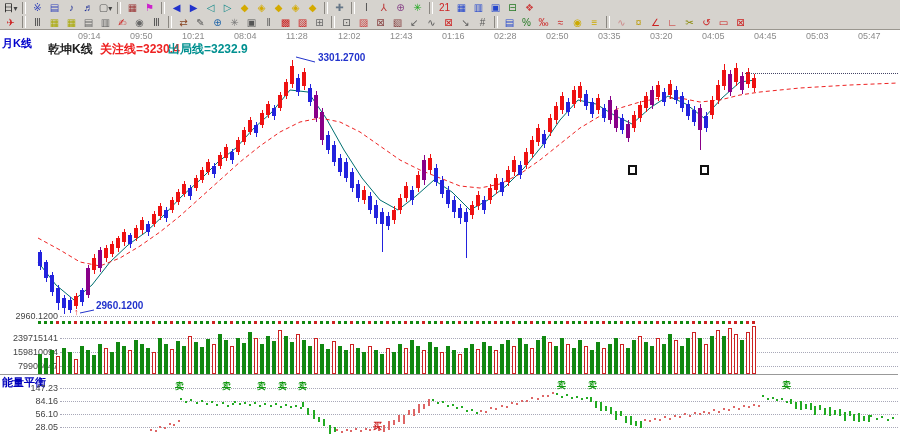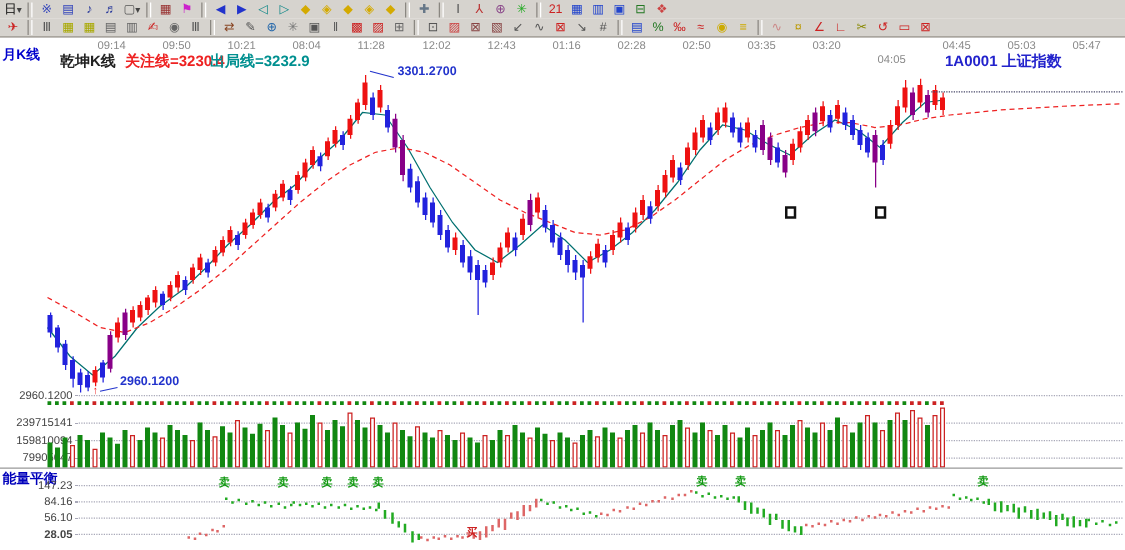--- a/index.html
+++ b/index.html
@@ -107,60 +107,59 @@
       <div class="icon" style="color: rgb(136, 136, 0);">✂</div>
       <div class="icon" style="color: rgb(204, 34, 34);">↺</div>
       <div class="icon" style="color: rgb(204, 34, 34);">▭</div>
       <div class="icon" style="color: rgb(204, 34, 34);">⊠</div>
     </div>
   <div id="layer">
     <span class="abs hdr" style="left:2px;top:36px;color:#0000cc;font-size:11px;">月K线</span>
     <span class="abs hdr" style="left:48px;top:41px;color:#222222;">乾坤K线</span>
     <span class="abs hdr" style="left:100px;top:41px;color:#ee2222;">关注线=3230.4</span>
     <span class="abs hdr" style="left:168px;top:41px;color:#009090;">出局线=3232.9</span>
-    <span class="abs hdr" style="left:756px;top:41px;color:#2222cc;">1A0001 上证指数</span>
     <span class="abs hdr" style="left:2px;top:375px;color:#0000bb;font-size:11px;">能量平衡</span>
     <svg id="lines" width="900" height="440">
         <polyline points="38,262 56,285 74,300 92,285 110,262 128,245 146,232 164,215 182,196 200,180 218,162 236,148 254,128 272,112 290,90 308,92 326,118 344,150 362,178 380,200 398,210 416,196 434,180 452,192 470,210 488,200 506,186 524,168 542,146 560,120 578,100 596,104 614,115 632,124 650,108 668,96 686,104 704,118 722,98 740,82 755,80" fill="none" stroke="#007070" stroke-width="1"></polyline>
         <polyline points="38,238 60,250 80,262 100,266 120,258 140,246 160,232 180,216 200,198 220,180 240,162 260,146 280,132 300,122 320,118 340,122 360,132 380,146 400,160 420,170 440,178 460,186 480,188 500,184 520,174 540,160 560,144 580,128 600,116 620,108 640,102 660,98 680,98 700,102 720,100 740,95 760,92 800,88 850,85 898,83" fill="none" stroke="#ee2222" stroke-width="1" stroke-dasharray="4 3"></polyline>
         <polyline points="296,57 315,62" fill="none" stroke="#2233cc" stroke-width="1"></polyline>
         <polyline points="80,313 94,310" fill="none" stroke="#2233cc" stroke-width="1"></polyline>
       </svg>
   <div class="abs tlabel" style="left: 78px; top: 31px;">09:14</div>
       <div class="abs tlabel" style="left: 130px; top: 31px;">09:50</div>
       <div class="abs tlabel" style="left: 182px; top: 31px;">10:21</div>
       <div class="abs tlabel" style="left: 234px; top: 31px;">08:04</div>
       <div class="abs tlabel" style="left: 286px; top: 31px;">11:28</div>
       <div class="abs tlabel" style="left: 338px; top: 31px;">12:02</div>
       <div class="abs tlabel" style="left: 390px; top: 31px;">12:43</div>
       <div class="abs tlabel" style="left: 442px; top: 31px;">01:16</div>
       <div class="abs tlabel" style="left: 494px; top: 31px;">02:28</div>
       <div class="abs tlabel" style="left: 546px; top: 31px;">02:50</div>
       <div class="abs tlabel" style="left: 598px; top: 31px;">03:35</div>
       <div class="abs tlabel" style="left: 650px; top: 31px;">03:20</div>
-      <div class="abs tlabel" style="left: 702px; top: 31px; margin-top: 11px;">04:05</div>
+      <div class="abs tlabel" style="left: 702px; top: 31px;">04:05</div>
       <div class="abs tlabel" style="left: 754px; top: 31px;">04:45</div>
       <div class="abs tlabel" style="left: 806px; top: 31px;">05:03</div>
       <div class="abs tlabel" style="left: 858px; top: 31px; text-align: center;">05:47</div>
       <div class="abs gridline" style="left: 60px; top: 316px; width: 838px;"></div>
       <div class="abs scalelabel" style="left: 2px; top: 311px; width: 56px; text-align: right;">2960.1200</div>
       <div class="abs gridline" style="left: 60px; top: 338px; width: 838px;"></div>
       <div class="abs scalelabel" style="left: 2px; top: 333px; width: 56px; text-align: right;">239715141</div>
       <div class="abs gridline" style="left: 60px; top: 352px; width: 838px;"></div>
       <div class="abs scalelabel" style="left: 2px; top: 347px; width: 56px; text-align: right;">159810094</div>
       <div class="abs gridline" style="left: 60px; top: 366px; width: 838px;"></div>
       <div class="abs scalelabel" style="left: 2px; top: 361px; width: 56px; text-align: right;">79905047</div>
       <div class="abs gridline" style="left: 60px; top: 388px; width: 838px;"></div>
       <div class="abs scalelabel" style="left: 2px; top: 383px; width: 56px; text-align: right;">147.23</div>
       <div class="abs gridline" style="left: 60px; top: 401px; width: 838px;"></div>
       <div class="abs scalelabel" style="left: 2px; top: 396px; width: 56px; text-align: right;">84.16</div>
       <div class="abs gridline" style="left: 60px; top: 414px; width: 838px;"></div>
       <div class="abs scalelabel" style="left: 2px; top: 409px; width: 56px; text-align: right;">56.10</div>
       <div class="abs gridline" style="left: 60px; top: 427px; width: 838px;"></div>
-      <div class="abs scalelabel" style="left: 2px; top: 422px; width: 56px; text-align: right; font-weight: bold;">28.05</div>
+      <div class="abs scalelabel" style="left: 2px; top: 422px; width: 56px; text-align: right;">28.05</div>
       <div class="candle-wick" style="left: 40px; top: 250px; width: 1px; height: 20px; background: rgb(34, 34, 221);"></div>
       <div class="candle-body" style="left: 38px; top: 252px; width: 4px; height: 14px; background: rgb(34, 34, 221);"></div>
       <div class="candle-wick" style="left: 46px; top: 260px; width: 1px; height: 22px; background: rgb(34, 34, 221);"></div>
       <div class="candle-body" style="left: 44px; top: 262px; width: 4px; height: 16px; background: rgb(34, 34, 221);"></div>
       <div class="candle-wick" style="left: 52px; top: 272px; width: 1px; height: 24px; background: rgb(34, 34, 221);"></div>
       <div class="candle-body" style="left: 50px; top: 275px; width: 4px; height: 17px; background: rgb(34, 34, 221);"></div>
       <div class="candle-wick" style="left: 58px; top: 285px; width: 1px; height: 25px; background: rgb(34, 34, 221);"></div>
       <div class="candle-body" style="left: 56px; top: 288px; width: 4px; height: 15px; background: rgb(34, 34, 221);"></div>
       <div class="candle-wick" style="left: 64px; top: 295px; width: 1px; height: 19px; background: rgb(34, 34, 221);"></div>
       <div class="candle-body" style="left: 62px; top: 298px; width: 4px; height: 10px; background: rgb(34, 34, 221);"></div>

